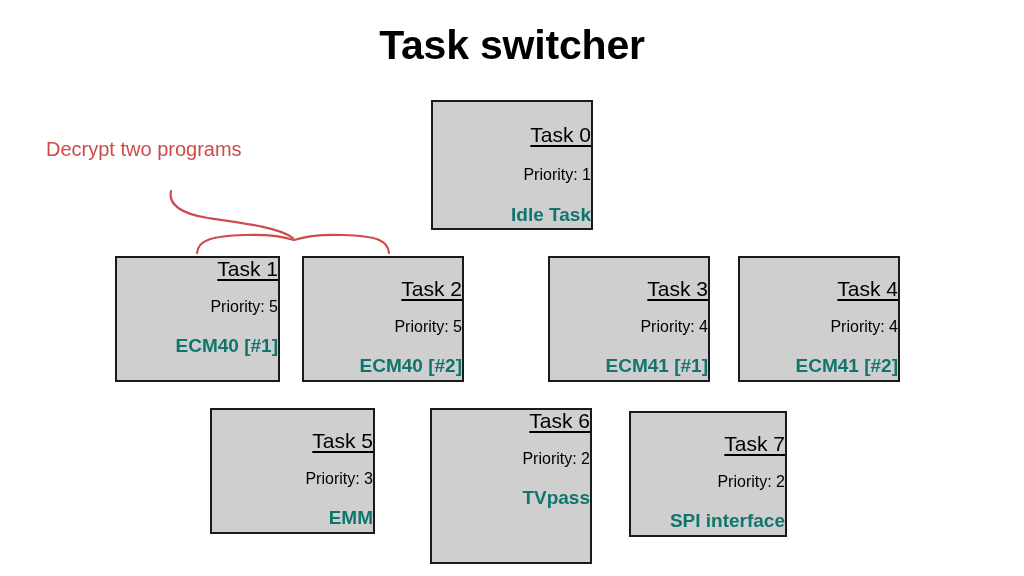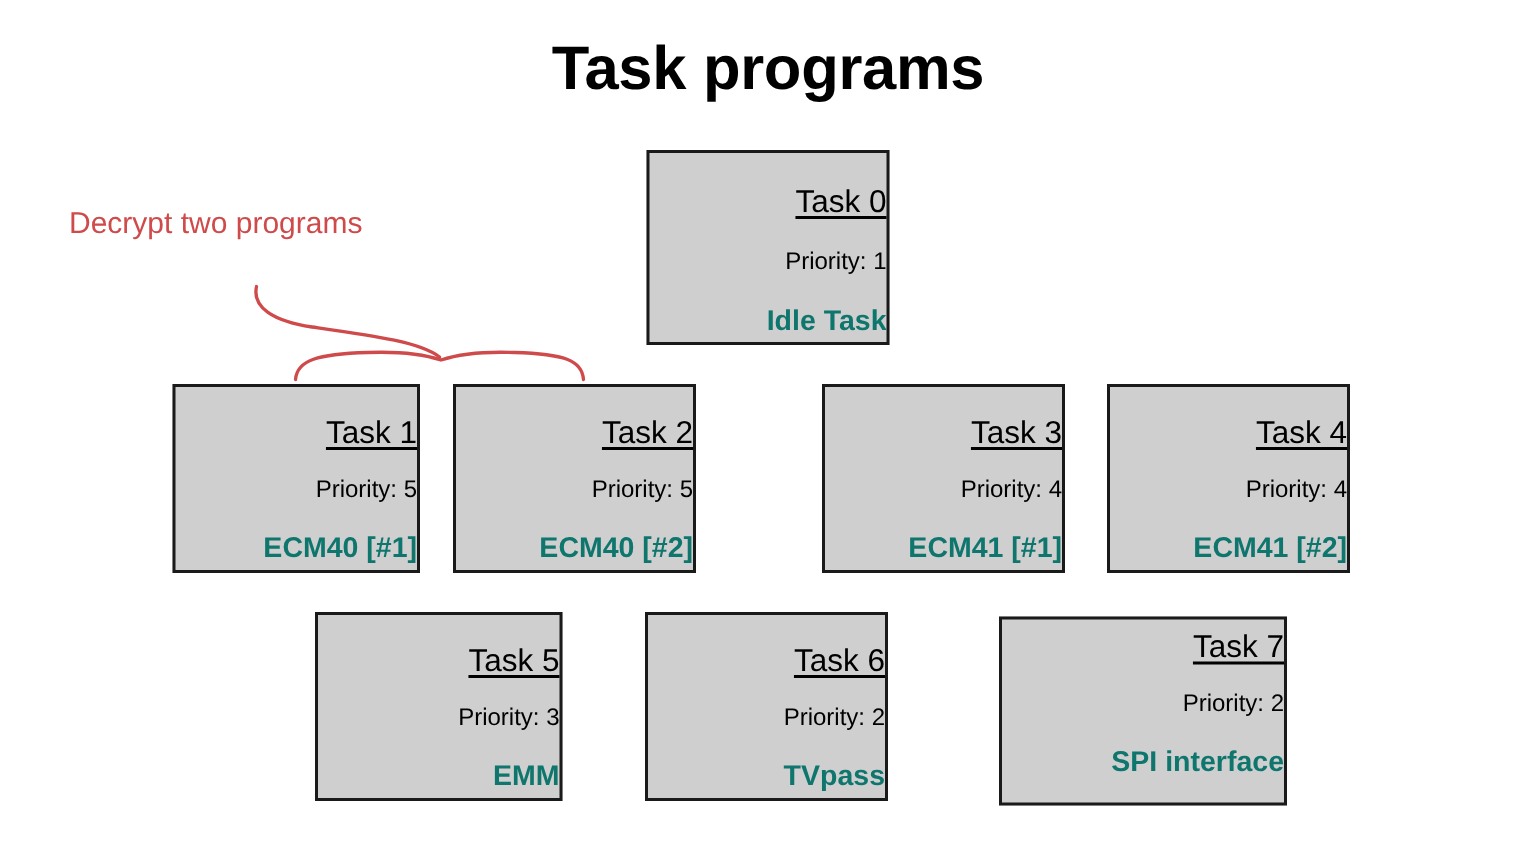--- a/index.html
+++ b/index.html
@@ -59,45 +59,45 @@
     font-weight: bold;
     color: #0f766e;
     line-height: 1;
     white-space: nowrap;
   }
   
   .box-t0 { left: 431px; top: 100px; width: 162px; height: 130px; padding-top: 22px; }
   .box-t0 .t-priority { margin-top: 22px; }
   .box-t0 .t-name { margin-top: 22px; }
 
-  .box-t1 { left: 115px; top: 256px; width: 165px; height: 126px; padding-top: 20px; }
+  .box-t1 { left: 115px; top: 256px; width: 165px; height: 126px; }
   .box-t1 .t-priority { margin-top: 20px; }
   .box-t1 .t-name { margin-top: 21px; }
 
   .box-t2 { left: 302px; top: 256px; width: 162px; height: 126px; padding-top: 20px; }
   .box-t2 .t-priority { margin-top: 20px; }
   .box-t2 .t-name { margin-top: 21px; }
 
   .box-t3 { left: 548px; top: 256px; width: 162px; height: 126px; padding-top: 20px; }
   .box-t3 .t-priority { margin-top: 20px; }
   .box-t3 .t-name { margin-top: 21px; }
 
   .box-t4 { left: 738px; top: 256px; width: 162px; height: 126px; padding-top: 20px; }
   .box-t4 .t-priority { margin-top: 20px; }
   .box-t4 .t-name { margin-top: 21px; }
 
   .box-t5 { left: 210px; top: 408px; width: 165px; height: 126px; padding-top: 20px; }
   .box-t5 .t-priority { margin-top: 20px; }
   .box-t5 .t-name { margin-top: 21px; }
 
-  .box-t6 { left: 430px; top: 408px; width: 162px; height: 126px; padding-top: 20px; }
+  .box-t6 { left: 430px; top: 408px; width: 162px; height: 156px; }
   .box-t6 .t-priority { margin-top: 20px; }
   .box-t6 .t-name { margin-top: 21px; }
 
-  .box-t7 { left: 666px; top: 411px; width: 192px; height: 126px; padding-top: 8px; }
+  .box-t7 { left: 629px; top: 411px; width: 158px; height: 126px; padding-top: 20px; }
   .box-t7 .t-priority { margin-top: 20px; }
   .box-t7 .t-name { margin-top: 21px; }
 
   .annotation {
     position: absolute;
     left: 46px;
     top: 136px;
     font-size: 20px;
     color: #cf4a4a;
     line-height: 26px;
@@ -112,21 +112,21 @@
     width: 1024px;
     height: 576px;
     pointer-events: none;
   }
 </style>
 </head>
 <body>
 
 <div id="slide">
 
-  <div class="slide-title">Task programs</div>
+  <div class="slide-title">Task switcher</div>
 
   <div class="annotation">
     <span class="ann-line">Decrypt two programs</span>
   </div>
 
   <svg class="connector-svg" viewBox="0 0 1024 576">
 
     <path d="M 171 191 C 168 205, 182 214, 208 218 C 250 224, 280 228, 293 238" fill="none" stroke="#cf4a4a" stroke-width="2.2" stroke-linecap="round"></path>
 
     <path d="M 197 253 C 198 240, 212 236, 245 235 C 272 234, 288 238, 294 240 C 300 238, 316 234, 343 235 C 376 236, 388 240, 389 253" fill="none" stroke="#cf4a4a" stroke-width="2.2" stroke-linecap="round"></path>

